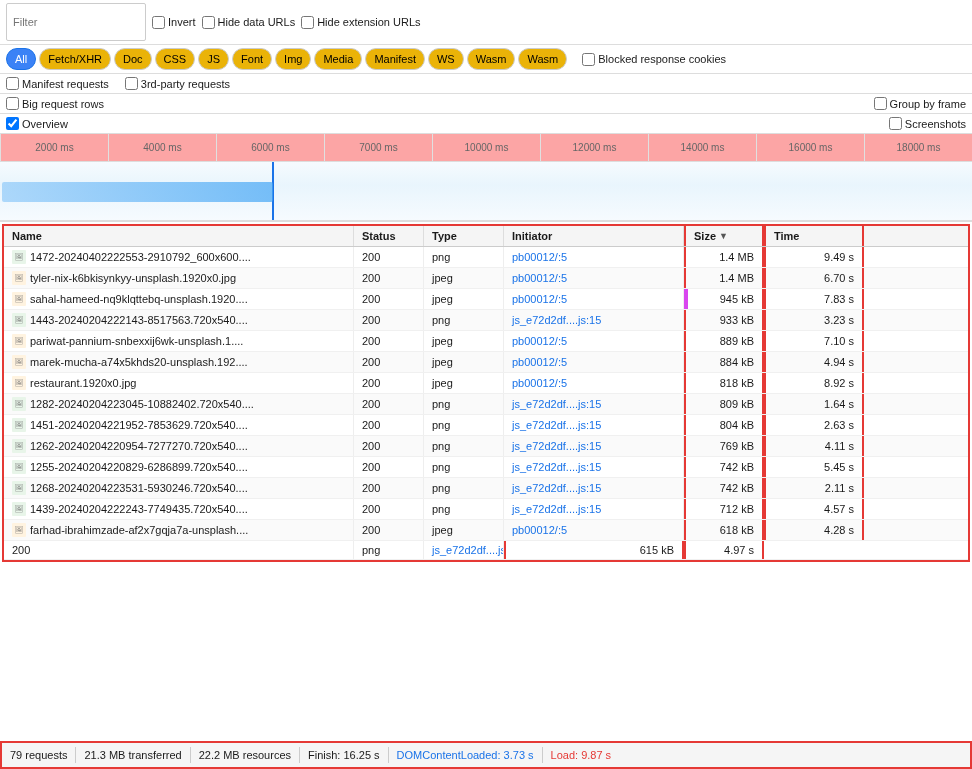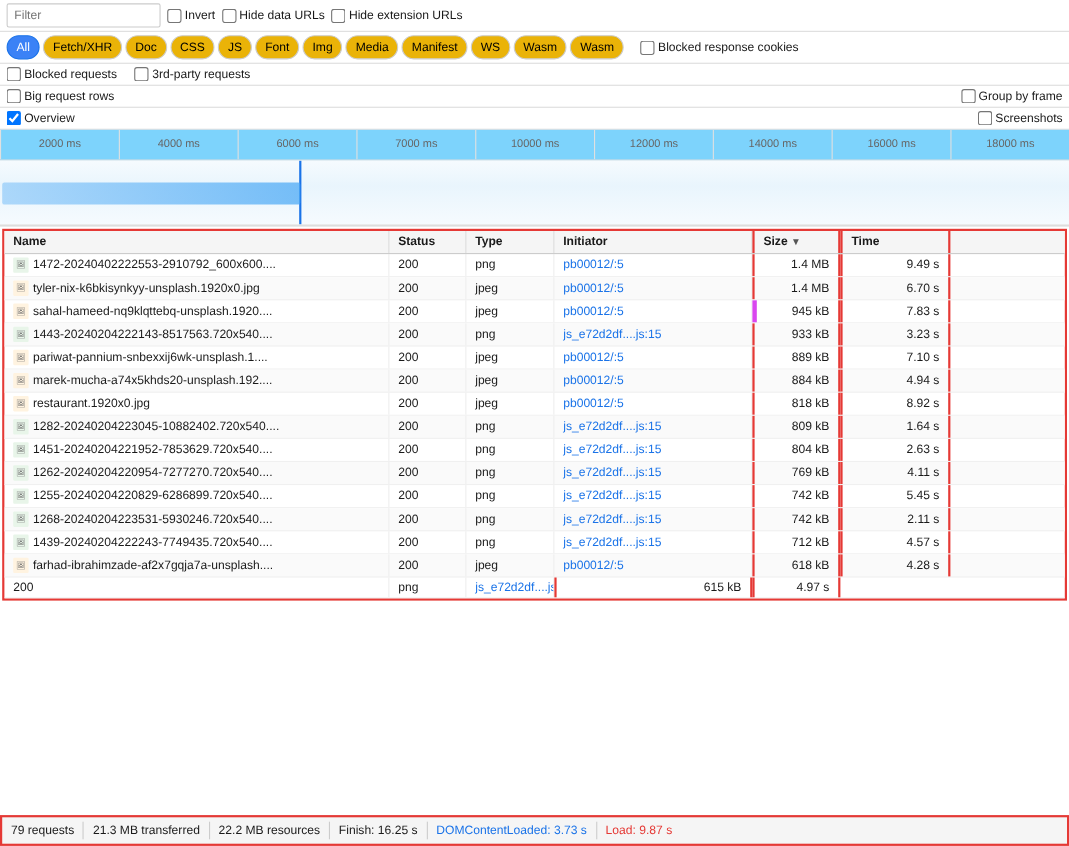--- a/index.html
+++ b/index.html
@@ -9,21 +9,21 @@
       background: #fff;
       color: #1a1a1a;
       overflow: hidden;
     }
 
     .filter-input {
       width: 140px;
       height: 22px;
       border: 1px solid #ccc;
       border-radius: 2px;
-      padding: 2px 6px;
+      padding: 18px 6px;
       font-size: 11px;
     }
 
     .checkbox-label {
       display: flex;
       align-items: center;
       gap: 3px;
       font-size: 11px;
       cursor: pointer;
       white-space: nowrap;
@@ -46,21 +46,21 @@
       border-color: #1a73e8;
     }
 
     .type-buttons {
       display: flex;
       gap: 3px;
       flex-wrap: wrap;
     }
 
     .timeline-header {
-      background: #7dd3fc;
+      background: #fca5a5;
       border-bottom: 1px solid #ddd;
       padding: 2px 0;
       position: relative;
       height: 28px;
       overflow: hidden;
     }
 
     .timeline-ruler {
       display: flex;
       position: absolute;
@@ -252,21 +252,21 @@
     <label class="checkbox-label" style="margin-left:12px;">
       <input type="checkbox" style="">
       <span>Blocked response cookies</span>
     </label>
   </div>
 
   <div style="display:flex; align-items:center; padding:3px 6px; gap:20px; border-bottom:1px solid #ddd;">
     <div style="display:flex; gap:16px; flex:1;">
       <label class="checkbox-label">
         <input type="checkbox" style="">
-        <span>Blocked requests</span>
+        <span>Manifest requests</span>
       </label>
       <label class="checkbox-label">
         <input type="checkbox" style="">
         <span>3rd-party requests</span>
       </label>
     </div>
   </div>
 
   <div style="display:flex; align-items:center; padding:3px 6px; gap:20px; border-bottom:1px solid #ddd;">
     <div style="display:flex; gap:16px; flex:1;">

